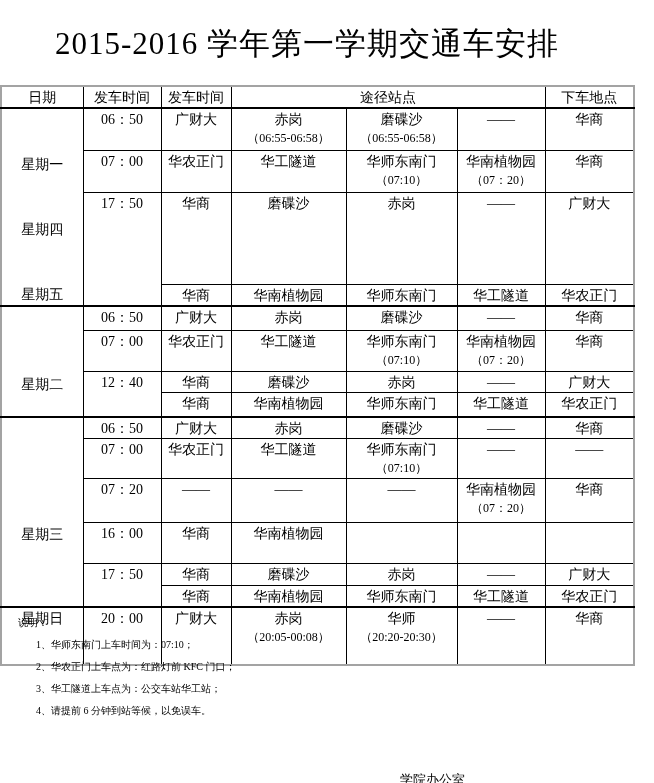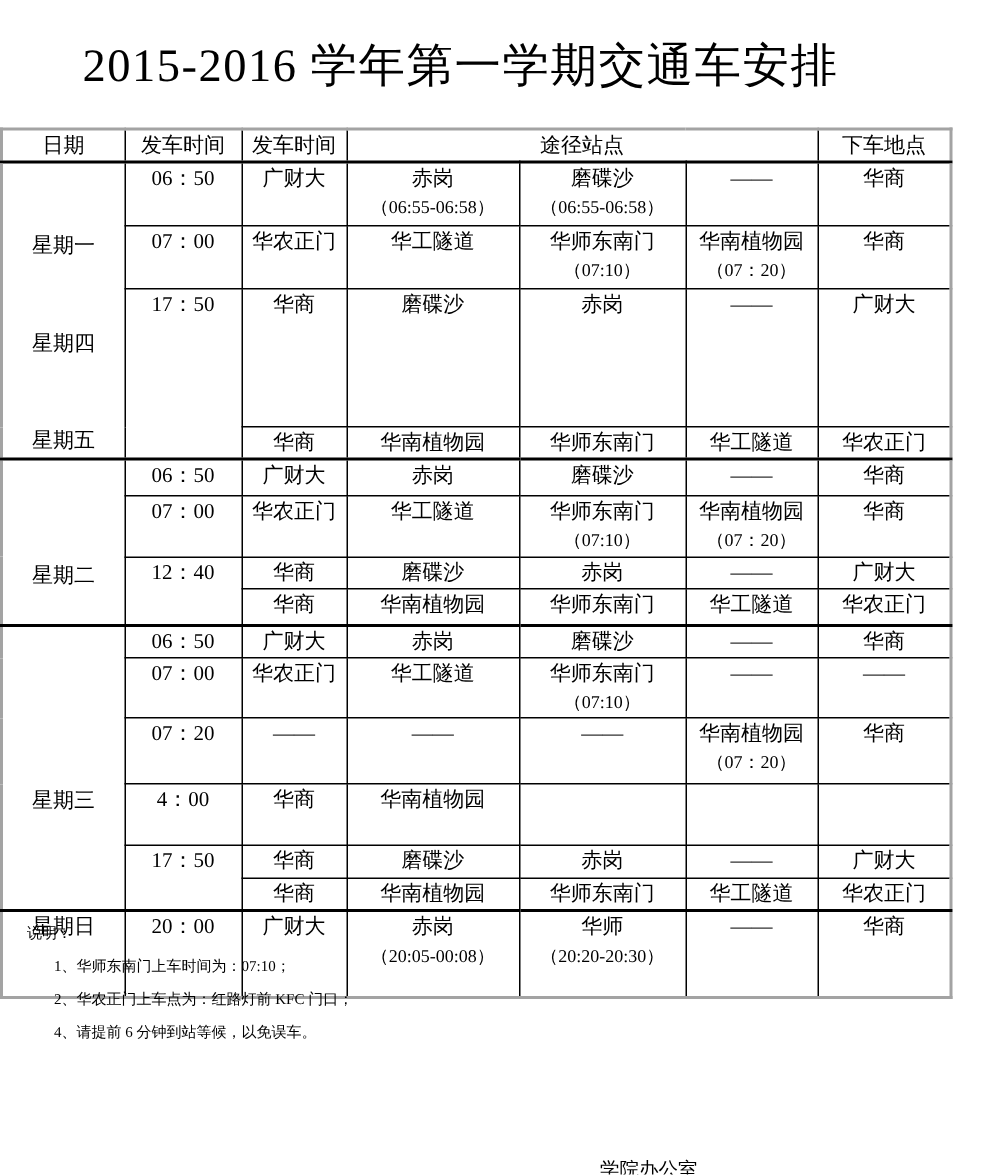--- a/index.html
+++ b/index.html
@@ -221,21 +221,21 @@
         <td>
           <div>——</div>
         </td>
         <td>
           <div>华南植物园</div>
           <div class="s">（07：20）</div>
         </td>
         <td>华商</td>
       </tr>
       <tr style="height:41px">
-        <td>4：00</td>
+        <td>16：00</td>
         <td>华商</td>
         <td>
           <div>华南植物园</div>
         </td>
         <td></td>
         <td></td>
         <td></td>
       </tr>
       <tr style="height:22px">
         <td rowspan="2">17：50</td>
@@ -284,18 +284,19 @@
         </td>
         <td>华商</td>
       </tr>
     </tbody>
   </table>
 
   <div class="notes">
     <div class="lbl">说明：</div>
     <div class="item">1、华师东南门上车时间为：07:10；</div>
     <div class="item">2、华农正门上车点为：红路灯前 KFC 门口；</div>
+    <div class="item">3、华工隧道上车点为：公交车站华工站；</div>
     <div class="item">4、请提前 6 分钟到站等候，以免误车。</div>
   </div>
 
   <div class="signature">学院办公室</div>
 
 </div>
 
 </body></html>

